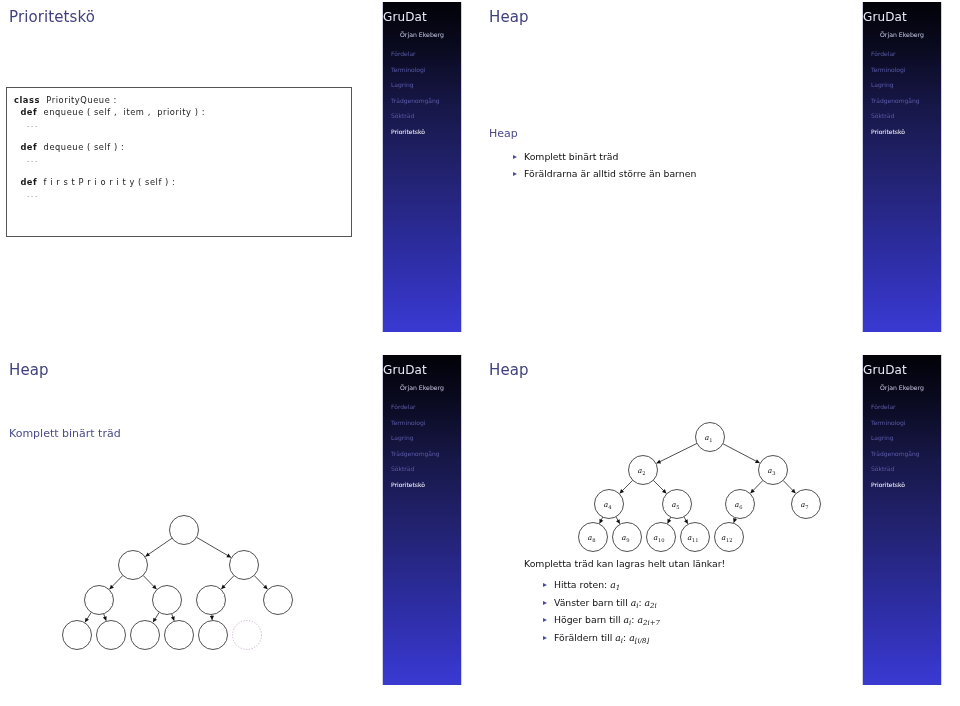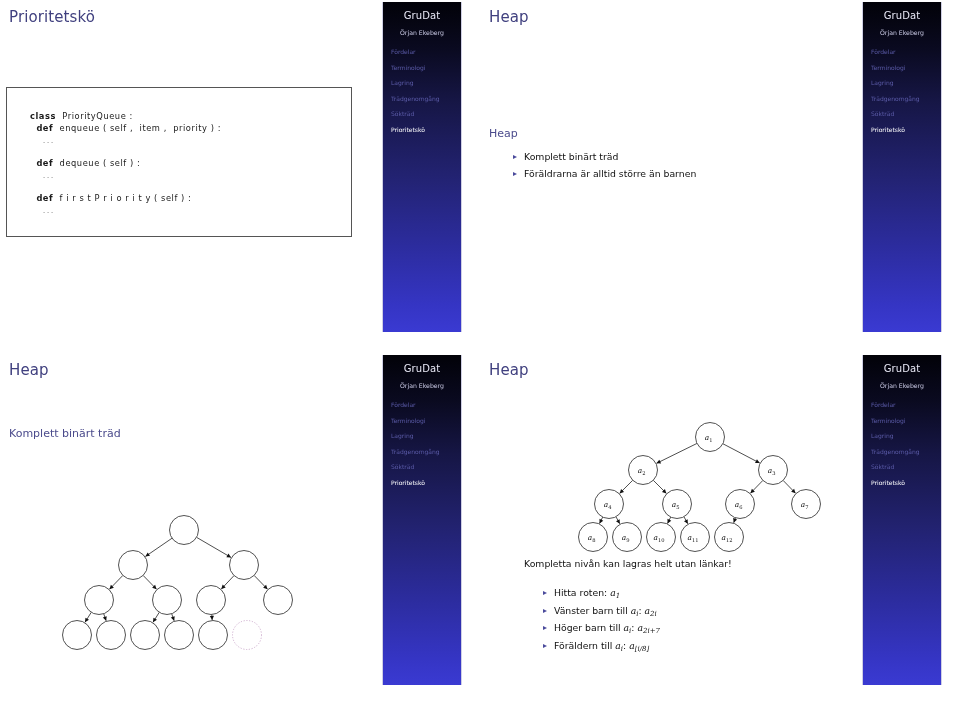--- a/index.html
+++ b/index.html
@@ -39,22 +39,21 @@
     width: 80px;
     height: 330px;
     background: linear-gradient(to bottom, #020208 0%, #0a0a20 14%, #161645 30%, #222270 52%, #2c2c9e 74%, #3535c4 92%, #3a3ad2 100%);
     box-sizing: border-box;
     padding-top: 9px;
     border-left: 1px solid #cfcfe4;
     border-right: 1px solid #cfcfe4;
   }
   .sb-title {
     color: #e9e9f6;
-    font-size: 10px;
-    text-align: center;
+    font-size: 12px;
     letter-spacing: .1px;
     line-height: 1;
     margin-bottom: 9px;
   }
   .sb-author {
     color: #c9c9e4;
     font-size: 6.2px;
     text-align: center;
     line-height: 1;
     margin-bottom: 13px;
@@ -122,21 +121,21 @@
     position: absolute;
     left: 6px;
     top: 87px;
     width: 346px;
     height: 150px;
     border: 1px solid #555555;
     box-sizing: border-box;
     background: #ffffff;
   }
   .codebox pre {
-    margin: 16px;
+    margin: 0;
     padding: 7px 0 0 7px;
     font-family: "DejaVu Sans", sans-serif;
     font-size: 8.3px;
     line-height: 1.42;
     color: #1a1a1a;
     letter-spacing: .55px;
   }
   .kw { font-weight: bold; }
   .dots { color: #8a8a8a; letter-spacing: 1.4px; }
 
@@ -330,23 +329,23 @@
         <circle cx="147" cy="184" r="14.5" class="nd"></circle>
         <text x="145.6" y="184.5">a<tspan class="sub" dy="2.2">9</tspan></text>
         <circle cx="181" cy="184" r="14.5" class="nd"></circle>
         <text x="179" y="184.5">a<tspan class="sub" dy="2.2">10</tspan></text>
         <circle cx="215" cy="184" r="14.5" class="nd"></circle>
         <text x="213" y="184.5">a<tspan class="sub" dy="2.2">11</tspan></text>
         <circle cx="249" cy="184" r="14.5" class="nd"></circle>
         <text x="247" y="184.5">a<tspan class="sub" dy="2.2">12</tspan></text>
       </svg>
 
-    <div class="para" style="left:44px; top:205px;">Kompletta nivån kan lagras helt utan länkar!</div>
-
-    <div class="bullets" style="left:62px; top:227px;margin-top:8px;">
+    <div class="para" style="left:44px; top:205px;">Kompletta träd kan lagras helt utan länkar!</div>
+
+    <div class="bullets" style="left:62px; top:227px;">
       <div class="bullet">Hitta roten: <span class="mathi">a</span><span class="mathi sub">1</span></div>
       <div class="bullet">Vänster barn till <span class="mathi">a</span><span class="mathi sub">i</span>: <span class="mathi">a</span><span class="mathi sub">2i</span></div>
       <div class="bullet">Höger barn till <span class="mathi">a</span><span class="mathi sub">i</span>: <span class="mathi">a</span><span class="mathi sub">2i+7</span></div>
       <div class="bullet">Föräldern till <span class="mathi">a</span><span class="mathi sub">i</span>: <span class="mathi">a</span><span class="mathi sub">⌊i/8⌋</span></div>
     </div>
 
     <div class="sidebar">
       <div class="sb-title">GruDat</div>
       <div class="sb-author">Örjan Ekeberg</div>
       <div class="sb-item">Fördelar</div>

